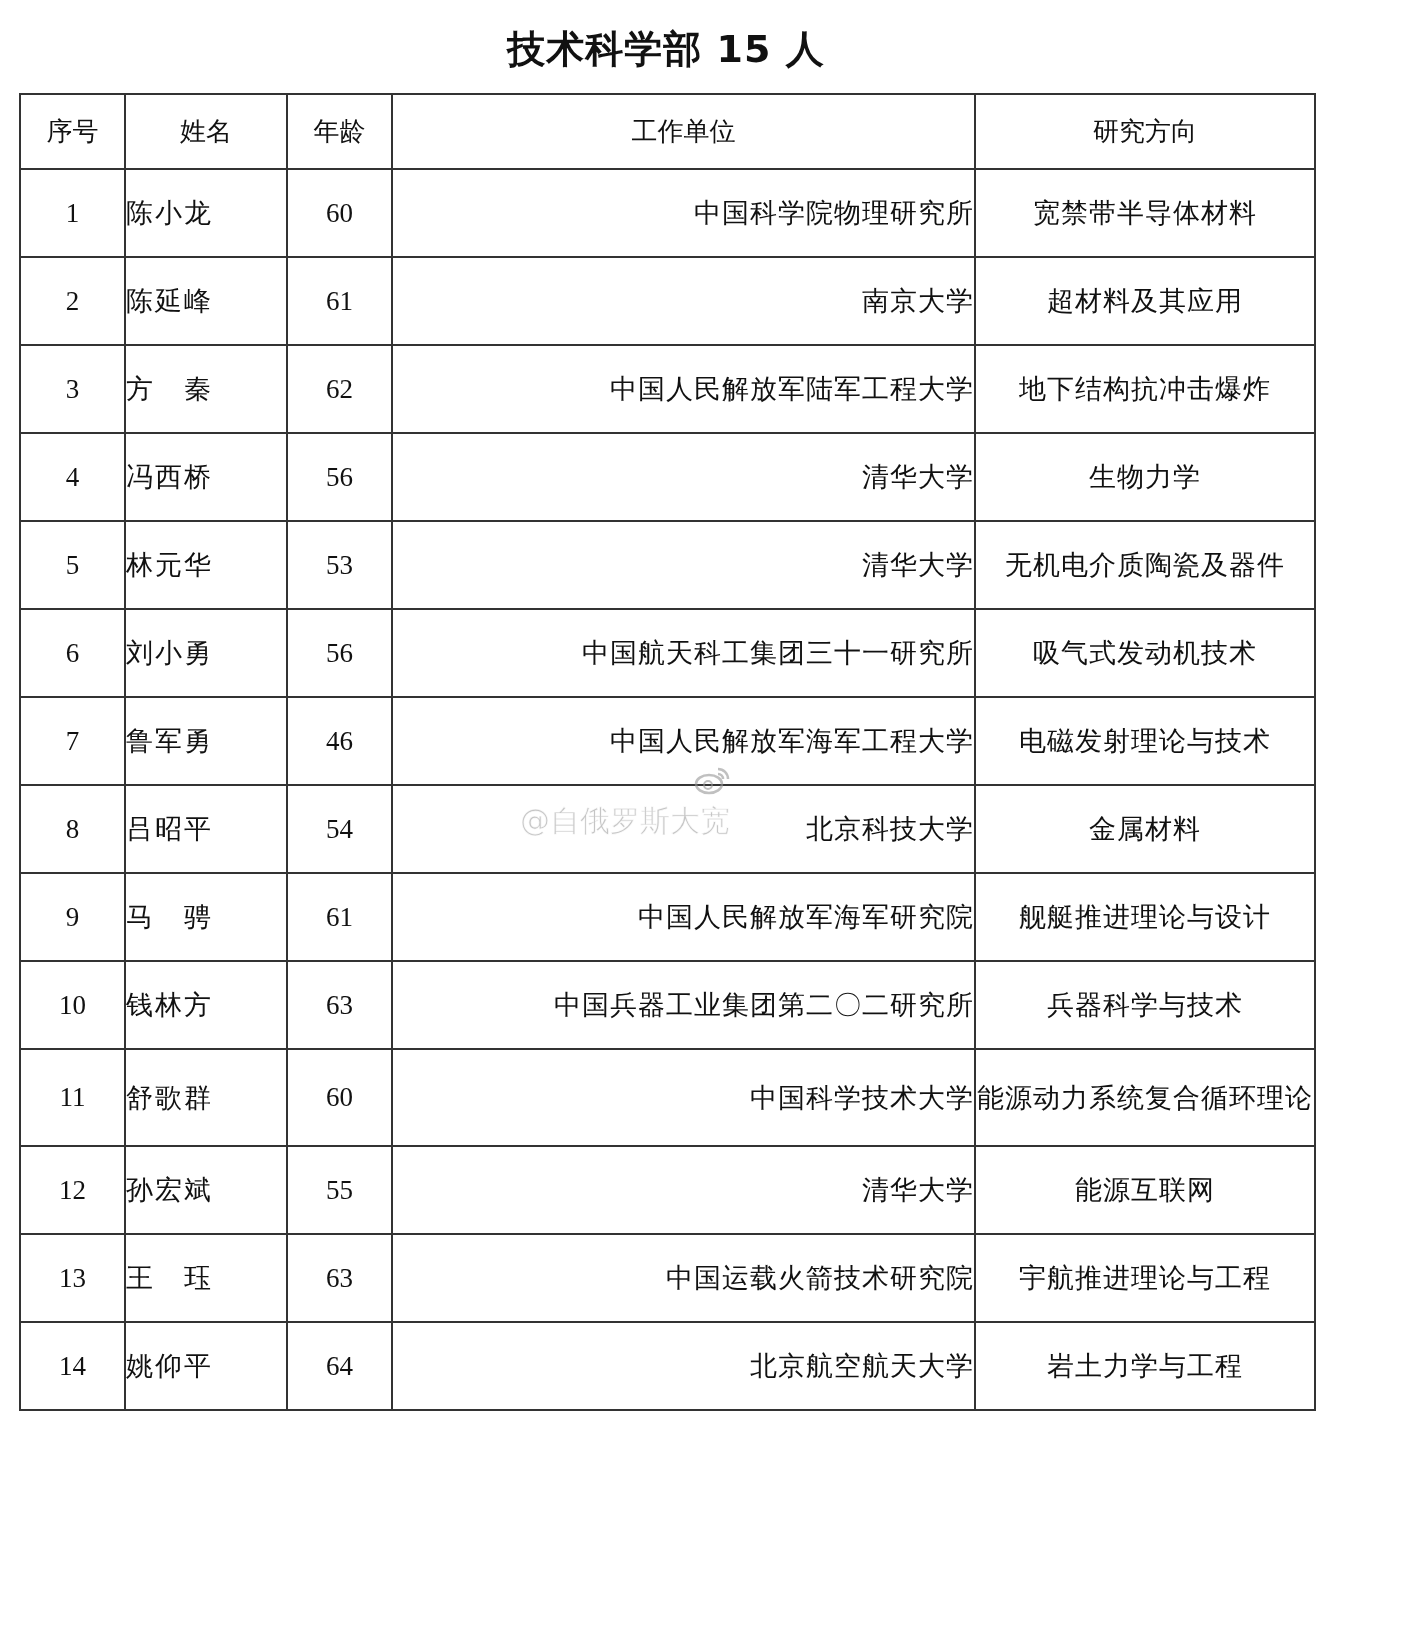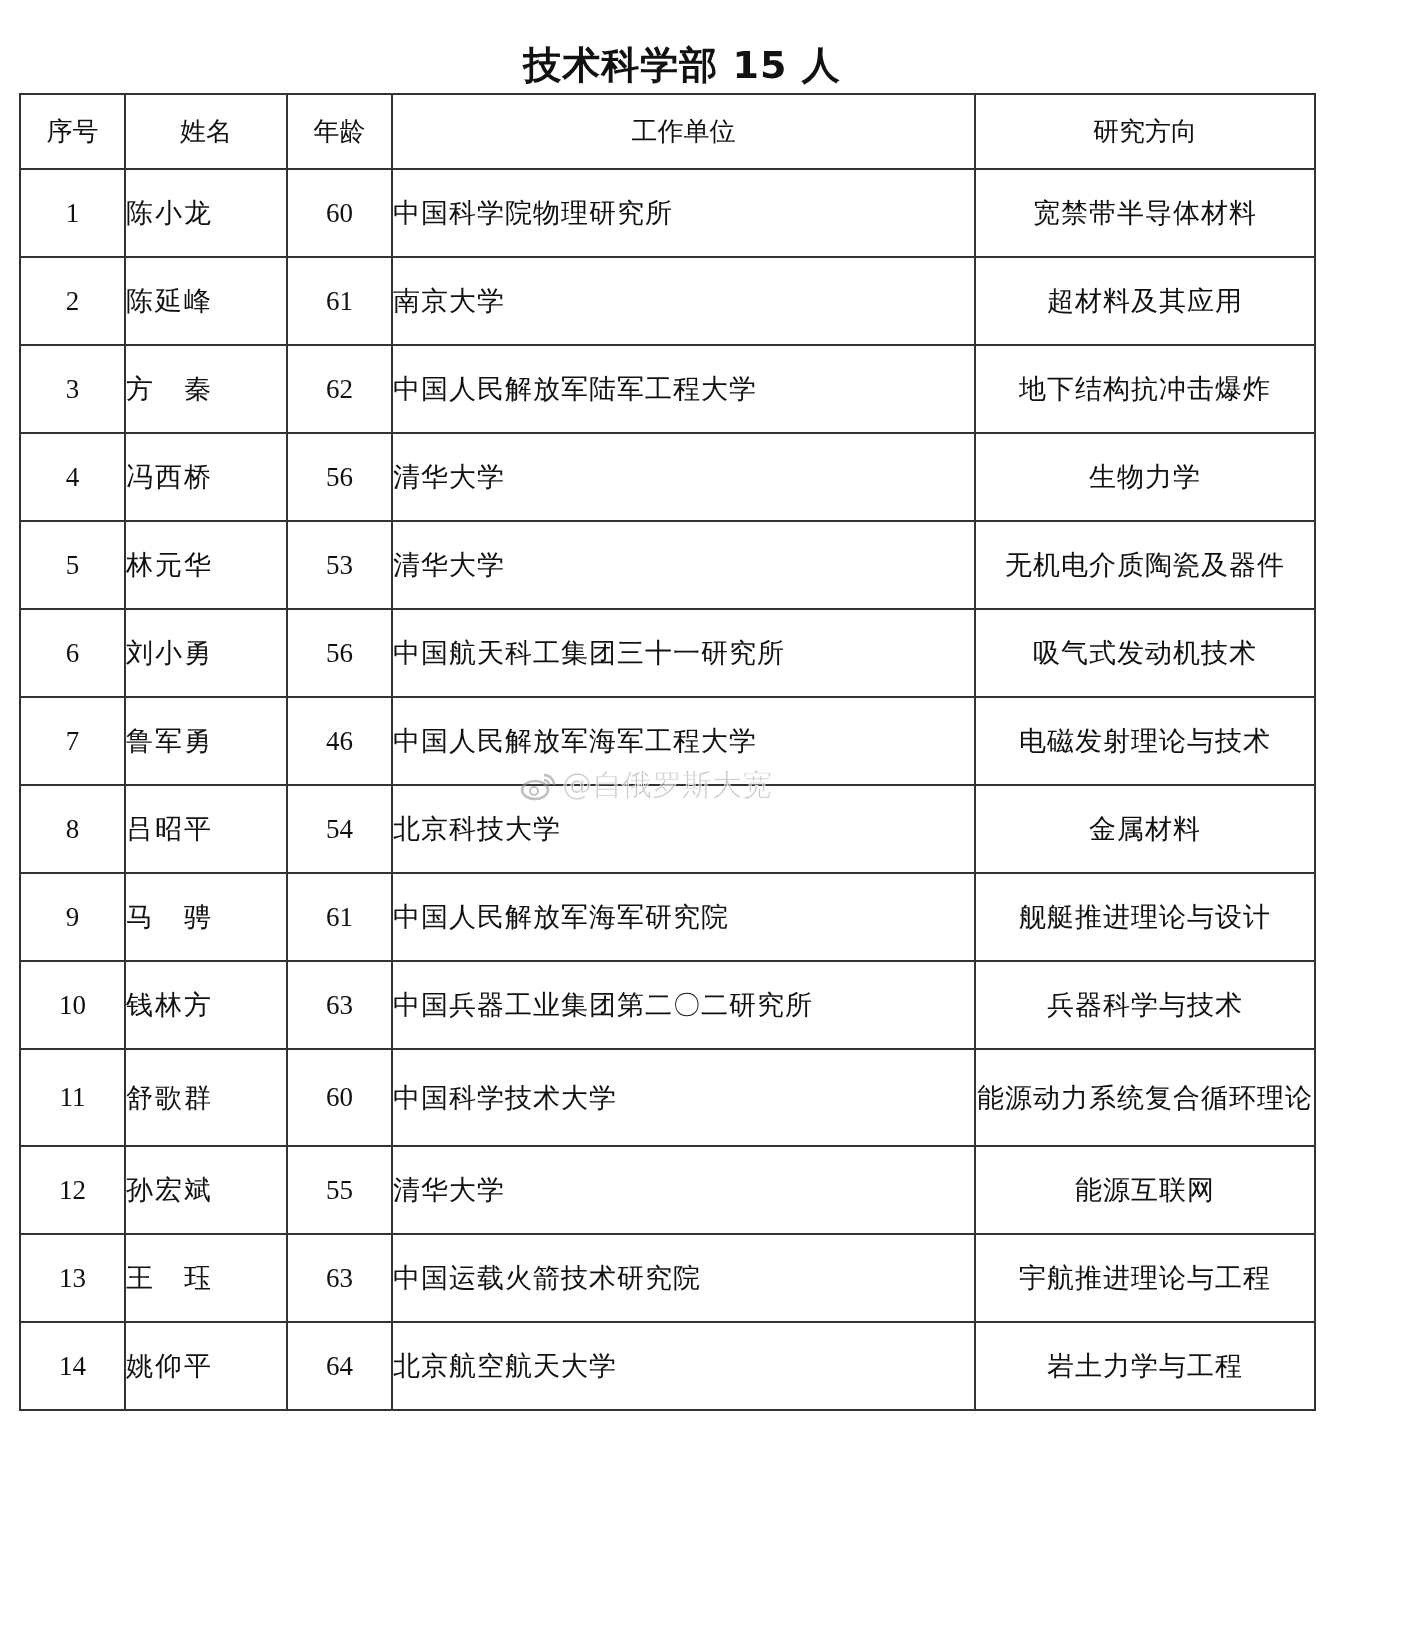--- a/index.html
+++ b/index.html
@@ -19,21 +19,21 @@
       position: absolute;
       top: 18px;
       left: 0;
       width: 1332px;
       text-align: center;
       font-family: "DejaVu Sans", "Liberation Sans", sans-serif;
       font-size: 38px;
       font-weight: bold;
       letter-spacing: 1px;
       line-height: 62px;
-      margin: 16px;
+      margin: 0;
     }
     table.roster {
       position: absolute;
       top: 93px;
       left: 19px;
       width: 1295px;
       border-collapse: collapse;
       table-layout: fixed;
     }
     table.roster th, table.roster td {
@@ -60,43 +60,44 @@
       text-align: center;
       font-family: "Liberation Serif", "DejaVu Serif", serif;
       font-size: 29px;
     }
     td.c-name {
       text-align: left;
       letter-spacing: 2px;
       white-space: pre;
     }
     td.c-org {
-      text-align: left;
+      text-align: right;
       padding-left: 16px;
       letter-spacing: 1px;
     }
     td.c-field {
       text-align: center;
       padding-left: 16px;
       padding-right: 10px;
       letter-spacing: 1px;
       line-height: 42px;
     }
     .watermark {
       position: absolute;
       left: 520px;
       top: 765px;
       font-family: "DejaVu Sans", "Liberation Sans", sans-serif;
       font-size: 30px;
       color: rgba(150, 150, 150, 0.55);
       -webkit-text-stroke: 1px rgba(255,255,255,0.8);
       pointer-events: none;
       display: flex;
-      align-items: center;
+      align-items: flex-end;
       gap: 6px;
+      flex-direction: column;
     }
     .watermark .wb-logo {
       width: 36px;
       height: 30px;
       display: inline-block;
     }
   </style>
 </head>
 <body>
 

